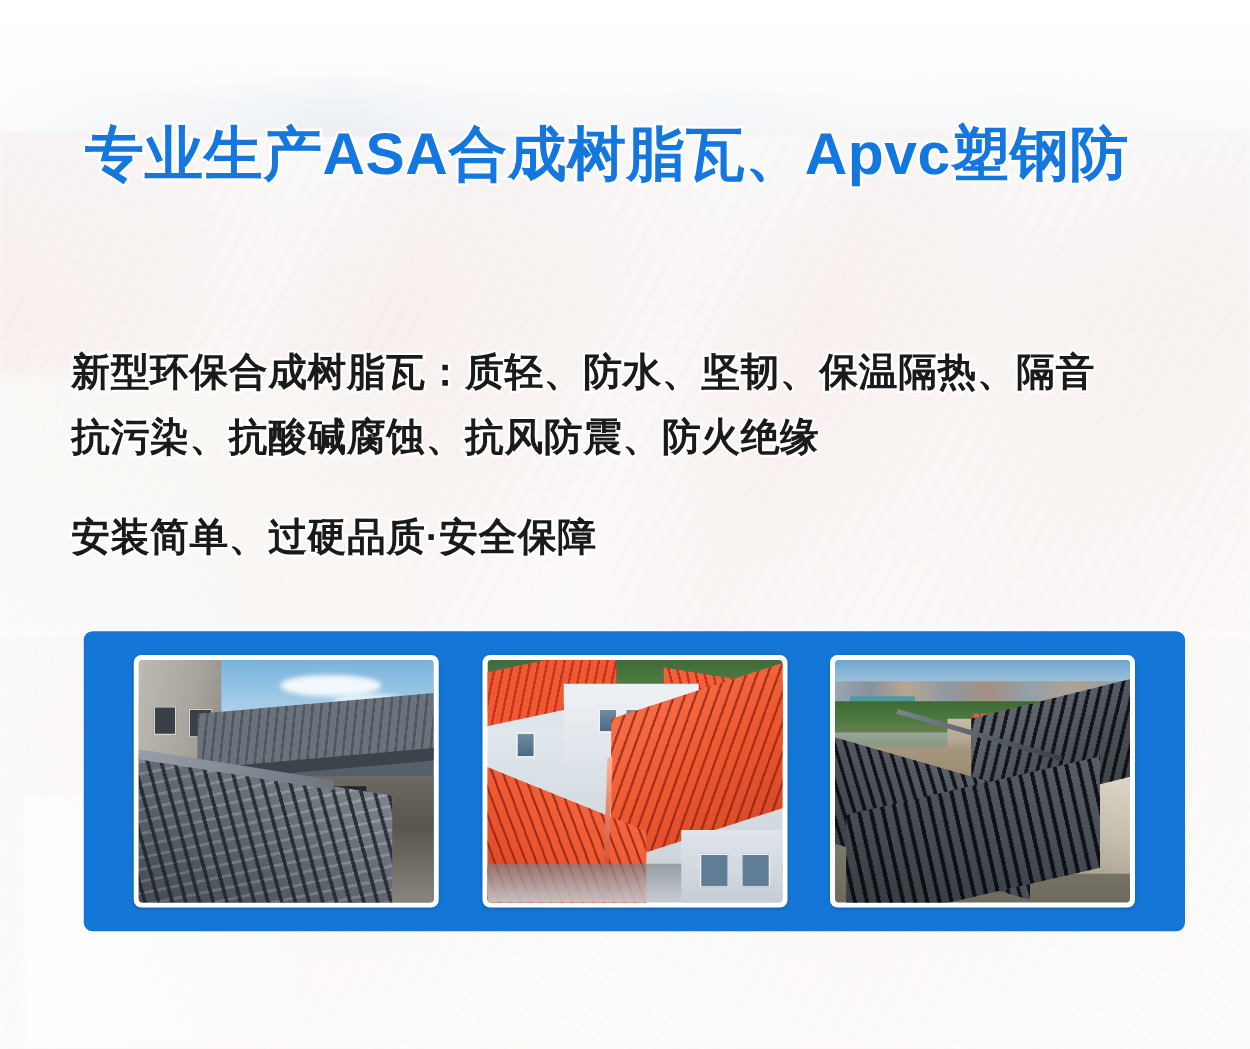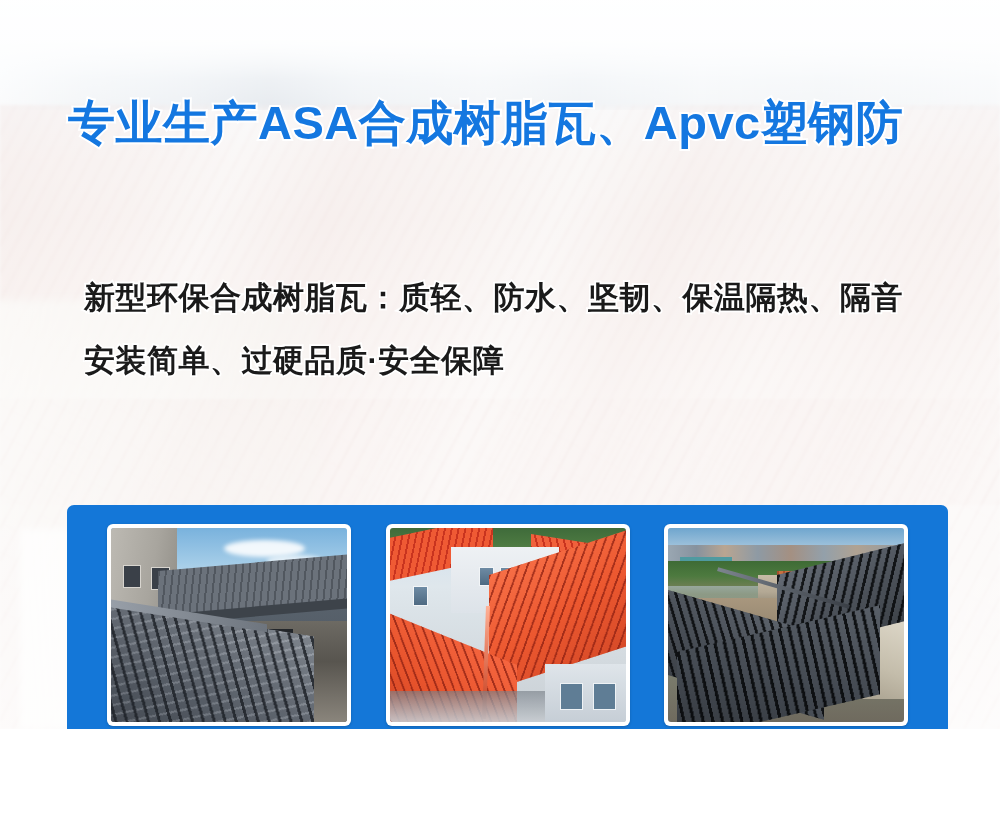--- a/index.html
+++ b/index.html
@@ -7,21 +7,21 @@
     padding: 0;
     background: #ffffff;
   }
   body {
     font-family: "Liberation Sans", "DejaVu Sans", sans-serif;
   }
 
   #banner {
     position: relative;
     width: 1000px;
-    height: 729px;
+    height: 839px;
     overflow: hidden;
     background: #ffffff;
   }
 
   
   .bg-base {
     position: absolute;
     inset: 0;
     background: linear-gradient(to bottom,
         #f4f8fb 0%,
@@ -180,36 +180,36 @@
     white-space: nowrap;
     -webkit-text-stroke: 4px #ffffff;
     paint-order: stroke fill;
     text-shadow:
        0 0 2px rgba(255,255,255,0.95),
        1px 1px 0 rgba(255,255,255,0.6);
   }
 
   .subhead {
     position: absolute;
-    left: 84px;
+    left: 57px;
     top: 272px;
     width: 900px;
   }
   .subhead-line {
     font-size: 31px;
     line-height: 52px;
     font-weight: bold;
     color: #1a1a1a;
     letter-spacing: 0.5px;
     white-space: nowrap;
     -webkit-text-stroke: 3.5px #ffffff;
     paint-order: stroke fill;
   }
   .subhead-line.spaced {
-    margin-top: 11px;
+    margin-top: 28px;
   }
 
   
   .photo-panel {
     position: absolute;
     left: 67px;
     top: 505px;
     width: 881px;
     height: 240px;
     background: #1477d8;
@@ -457,20 +457,21 @@
   <div class="bg-veil"></div>
 
   <div class="content">
 
     <div class="headline">
       <div class="headline-line">专业生产ASA合成树脂瓦、Apvc塑钢防</div>
     </div>
 
     <div class="subhead">
       <div class="subhead-line">新型环保合成树脂瓦：质轻、防水、坚韧、保温隔热、隔音</div>
+      <div class="subhead-line">抗污染、抗酸碱腐蚀、抗风防震、防火绝缘</div>
       <div class="subhead-line spaced">安装简单、过硬品质·安全保障</div>
     </div>
 
     <div class="photo-panel">
 
       <div class="photo-frame">
         <div class="photo-inner p1">
           <div class="sky"></div>
           <div class="cloud1"></div>
           <div class="cloud2"></div>

